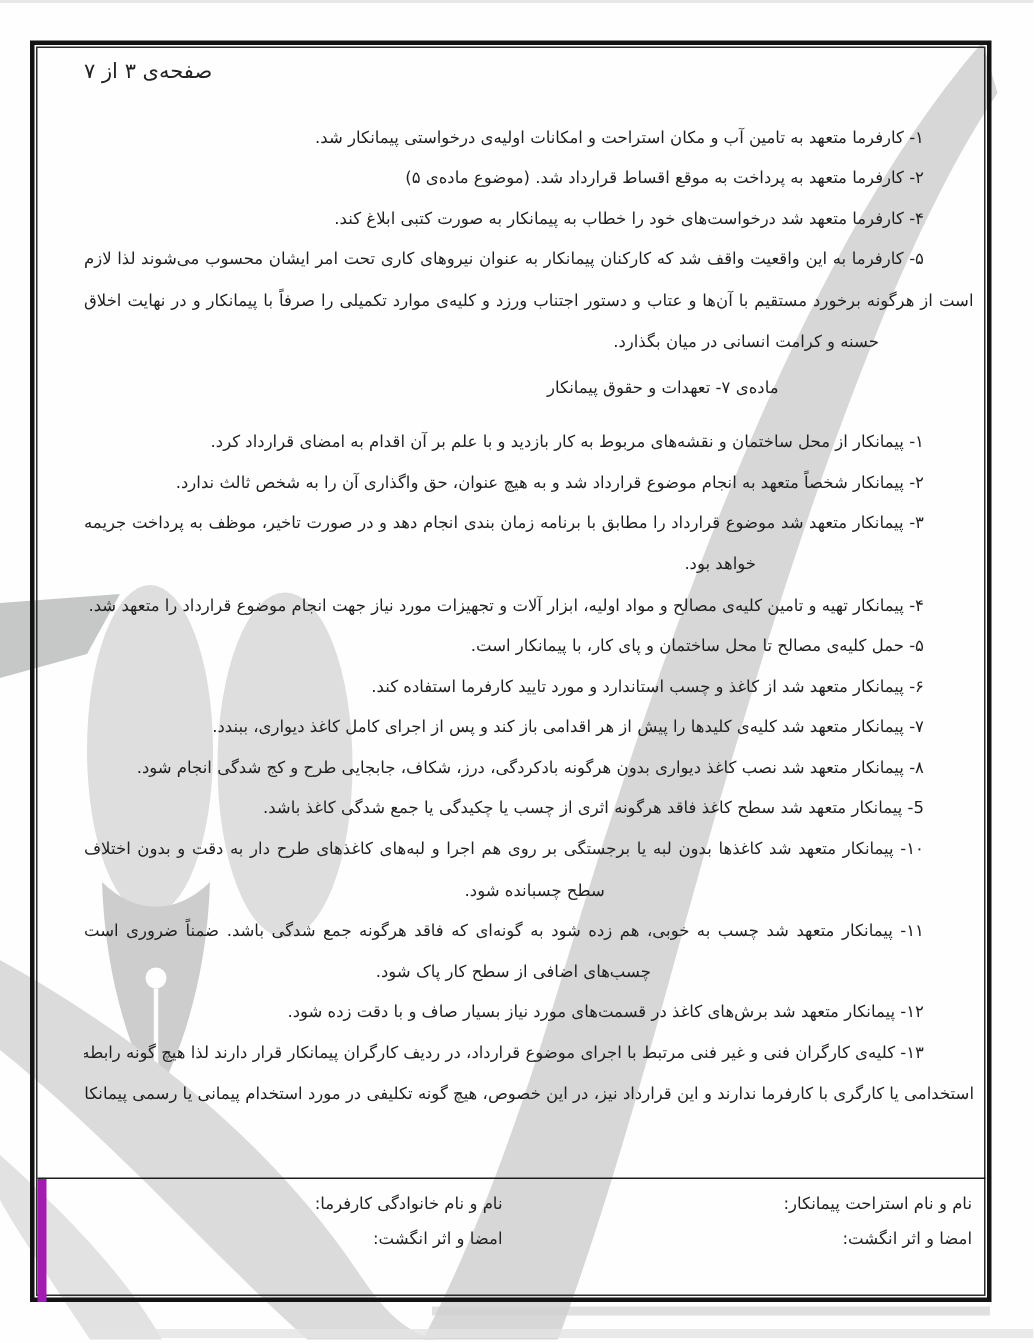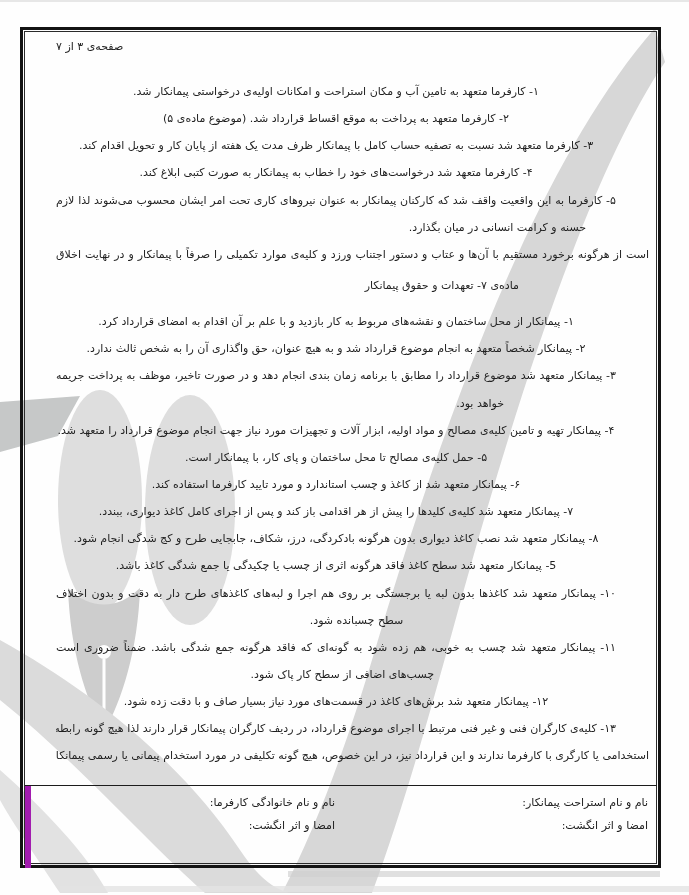--- a/index.html
+++ b/index.html
@@ -15,27 +15,27 @@
   .strip-under-frame{position:absolute;left:288px;top:871px;width:372px;height:6px;background:#cfcfcf;opacity:.65;z-index:2;}
   .strip-bottom{position:absolute;left:60px;top:886px;width:629px;height:6px;background:#e3e3e3;opacity:.8;z-index:2;}
 
   
   .frame{position:absolute;left:20px;top:27px;width:641px;height:841px;
          border:3px solid #131313;box-sizing:border-box;z-index:3;}
   .frame-inner{position:absolute;inset:1px;border:1px solid #2b2b2b;}
 
   
   .page-number{position:absolute;left:56px;top:40px;z-index:4;direction:rtl;
-               font-size:11px;color:#222;}
+               font-size:14px;color:#222;}
 
   
   .body-text{position:absolute;left:56px;right:40px;top:78px;z-index:4;direction:rtl;color:#1f1f1f;}
   .line{height:27.15px;line-height:27.15px;font-size:11px;white-space:nowrap;
         overflow:hidden;direction:rtl;text-align:right;}
-  .item{padding-right:33px;text-align:center;}
+  .item{padding-right:33px;}
   .item-full{padding-right:33px;text-align:justify;text-align-last:justify;}
   .full{text-align:justify;text-align-last:justify;}
   .indent63{padding-right:63px;}
   .indent130{padding-right:130px;margin-top:4px;margin-bottom:9px;}
   .indent145{padding-right:145px;}
   .indent215{padding-right:215px;}
   .left8{text-align:center;padding-left:8px;}
 
   
   .sig-table{position:absolute;left:25px;top:785px;width:632px;height:83px;z-index:4;
@@ -77,25 +77,24 @@
 
   <div class="frame">
     <div class="frame-inner"></div>
   </div>
 
   <div class="page-number">صفحه‌ی ۳ از ۷</div>
 
   <div class="body-text" id="contract-lines">
       <div class="line item">۱- کارفرما متعهد به تامین آب و مکان استراحت و امکانات اولیه‌ی درخواستی پیمانکار شد.</div>
       <div class="line item">۲- کارفرما متعهد به پرداخت به موقع اقساط قرارداد شد. (موضوع ماده‌ی ۵)</div>
-      <div class="line item">۳- کارفرما متعهد شد نسبت به تصفیه حساب کامل با پیمانکار ظرف مدت یک هفته از پایان کار و تحویل اقدام کند.</div>
       <div class="line item">۴- کارفرما متعهد شد درخواست‌های خود را خطاب به پیمانکار به صورت کتبی ابلاغ کند.</div>
       <div class="line item-full">۵- کارفرما به این واقعیت واقف شد که کارکنان پیمانکار به عنوان نیروهای کاری تحت امر ایشان محسوب می‌شوند لذا لازم</div>
+      <div class="line full">است از هرگونه برخورد مستقیم با آن‌ها و عتاب و دستور اجتناب ورزد و کلیه‌ی موارد تکمیلی را صرفاً با پیمانکار و در نهایت اخلاق</div>
       <div class="line indent63">حسنه و کرامت انسانی در میان بگذارد.</div>
-      <div class="line full">است از هرگونه برخورد مستقیم با آن‌ها و عتاب و دستور اجتناب ورزد و کلیه‌ی موارد تکمیلی را صرفاً با پیمانکار و در نهایت اخلاق</div>
       <div class="line indent130">ماده‌ی ۷- تعهدات و حقوق پیمانکار</div>
       <div class="line item">۱- پیمانکار از محل ساختمان و نقشه‌های مربوط به کار بازدید و با علم بر آن اقدام به امضای قرارداد کرد.</div>
       <div class="line item">۲- پیمانکار شخصاً متعهد به انجام موضوع قرارداد شد و به هیچ عنوان، حق واگذاری آن را به شخص ثالث ندارد.</div>
       <div class="line item-full">۳- پیمانکار متعهد شد موضوع قرارداد را مطابق با برنامه زمان بندی انجام دهد و در صورت تاخیر، موظف به پرداخت جریمه</div>
       <div class="line indent145">خواهد بود.</div>
       <div class="line item">۴- پیمانکار تهیه و تامین کلیه‌ی مصالح و مواد اولیه، ابزار آلات و تجهیزات مورد نیاز جهت انجام موضوع قرارداد را متعهد شد.</div>
       <div class="line item">۵- حمل کلیه‌ی مصالح تا محل ساختمان و پای کار، با پیمانکار است.</div>
       <div class="line item">۶- پیمانکار متعهد شد از کاغذ و چسب استاندارد و مورد تایید کارفرما استفاده کند.</div>
       <div class="line item">۷- پیمانکار متعهد شد کلیه‌ی کلیدها را پیش از هر اقدامی باز کند و پس از اجرای کامل کاغذ دیواری، ببندد.</div>
       <div class="line item">۸- پیمانکار متعهد شد نصب کاغذ دیواری بدون هرگونه بادکردگی، درز، شکاف، جابجایی طرح و کج شدگی انجام شود.</div>

